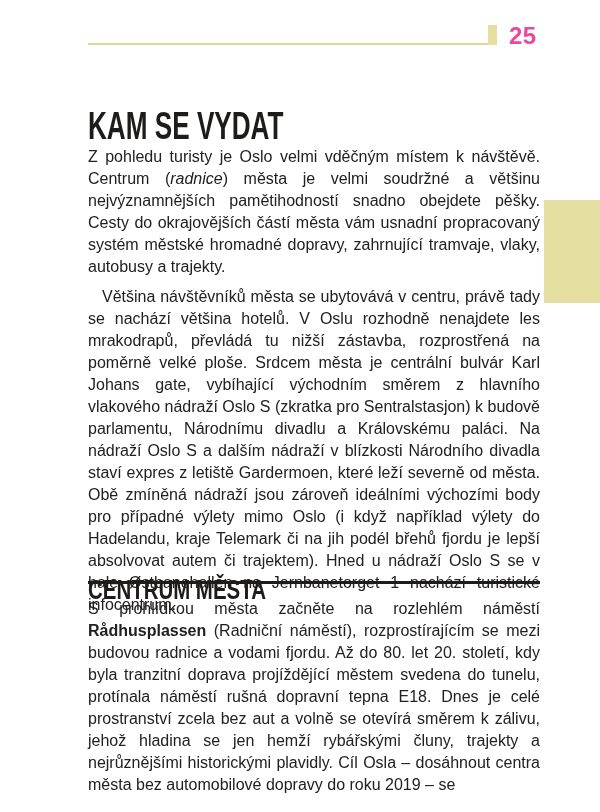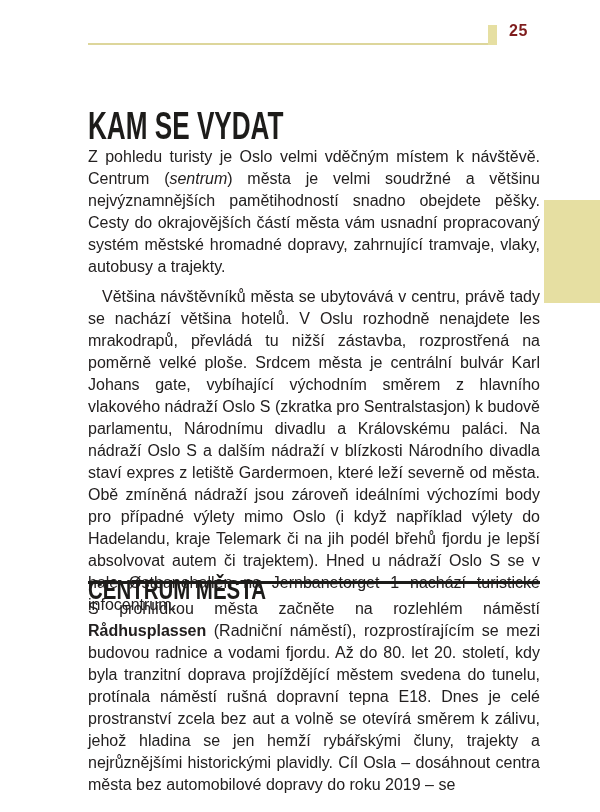--- a/index.html
+++ b/index.html
@@ -20,23 +20,23 @@
   }
   .top-tick {
     position: absolute;
     left: 488px; top: 25px;
     width: 9px; height: 20px;
     background: #e6dfa2;
   }
   .page-number {
     position: absolute;
     left: 509px; top: 22px;
-    font-size: 16px;
+    font-size: 24px;
     font-weight: 700;
-    color: #7f1d1d;
+    color: #ec4899;
     letter-spacing: 0.5px;
   }
   .chapter-title {
     position: absolute;
     left: 88px; top: 80px;
     font-size: 39px;
     line-height: 1;
     font-weight: 700;
     color: #1d1c1a;
     white-space: nowrap;
@@ -90,21 +90,21 @@
 
 <div class="page">
 
   <div class="top-rule"></div>
   <div class="top-tick"></div>
   <div class="page-number">25</div>
 
   <h1 class="chapter-title">KAM SE VYDAT</h1>
 
   <div class="text-col intro-col">
-      <p class="body-para"><span>Z pohledu turisty je Oslo velmi vděčným místem k návštěvě. Centrum (</span><span class="italic">sentrum</span><span>) města je velmi soudržné a většinu nejvýznamnějších pamětihodností snadno obejdete pěšky. Cesty do okrajovějších částí města vám usnadní propracovaný systém městské hromadné dopravy, zahrnující tramvaje, vlaky, autobusy a trajekty.</span></p>
+      <p class="body-para"><span>Z pohledu turisty je Oslo velmi vděčným místem k návštěvě. Centrum (</span><span class="italic">radnice</span><span>) města je velmi soudržné a většinu nejvýznamnějších pamětihodností snadno obejdete pěšky. Cesty do okrajovějších částí města vám usnadní propracovaný systém městské hromadné dopravy, zahrnující tramvaje, vlaky, autobusy a trajekty.</span></p>
       <p class="body-para indent"><span>Většina návštěvníků města se ubytovává v centru, právě tady se nachází většina hotelů. V Oslu rozhodně nenajdete les mrakodrapů, převládá tu nižší zástavba, rozprostřená na poměrně velké ploše. Srdcem města je centrální bulvár Karl Johans gate, vybíhající východním směrem z hlavního vlakového nádraží Oslo S (zkratka pro Sentralstasjon) k budově parlamentu, Národnímu divadlu a Královskému paláci. Na nádraží Oslo S a dalším nádraží v blízkosti Národního divadla staví expres z letiště Gardermoen, které leží severně od města. Obě zmíněná nádraží jsou zároveň ideálními výchozími body pro případné výlety mimo Oslo (i když například výlety do Hadelandu, kraje Telemark či na jih podél břehů fjordu je lepší absolvovat autem či trajektem). Hned u nádraží Oslo S se v hale Østbanehallen na Jernbanetorget 1 nachází turistické infocentrum.</span></p>
     </div>
 
   <h2 class="section-heading">CENTRUM MĚSTA</h2>
   <div class="section-rule"></div>
 
   <div class="text-col section-col">
       <p class="body-para"><span>S prohlídkou města začněte na rozlehlém náměstí </span><span class="bold">Rådhusplassen</span><span> (Radniční náměstí), rozprostírajícím se mezi budovou radnice a vodami fjordu. Až do 80. let 20. století, kdy byla tranzitní doprava projíždějící městem svedena do tunelu, protínala náměstí rušná dopravní tepna E18. Dnes je celé prostranství zcela bez aut a volně se otevírá směrem k zálivu, jehož hladina se jen hemží rybářskými čluny, trajekty a nejrůznějšími historickými plavidly. Cíl Osla – dosáhnout centra města bez automobilové dopravy do roku 2019 – se</span></p>
     </div>
 

